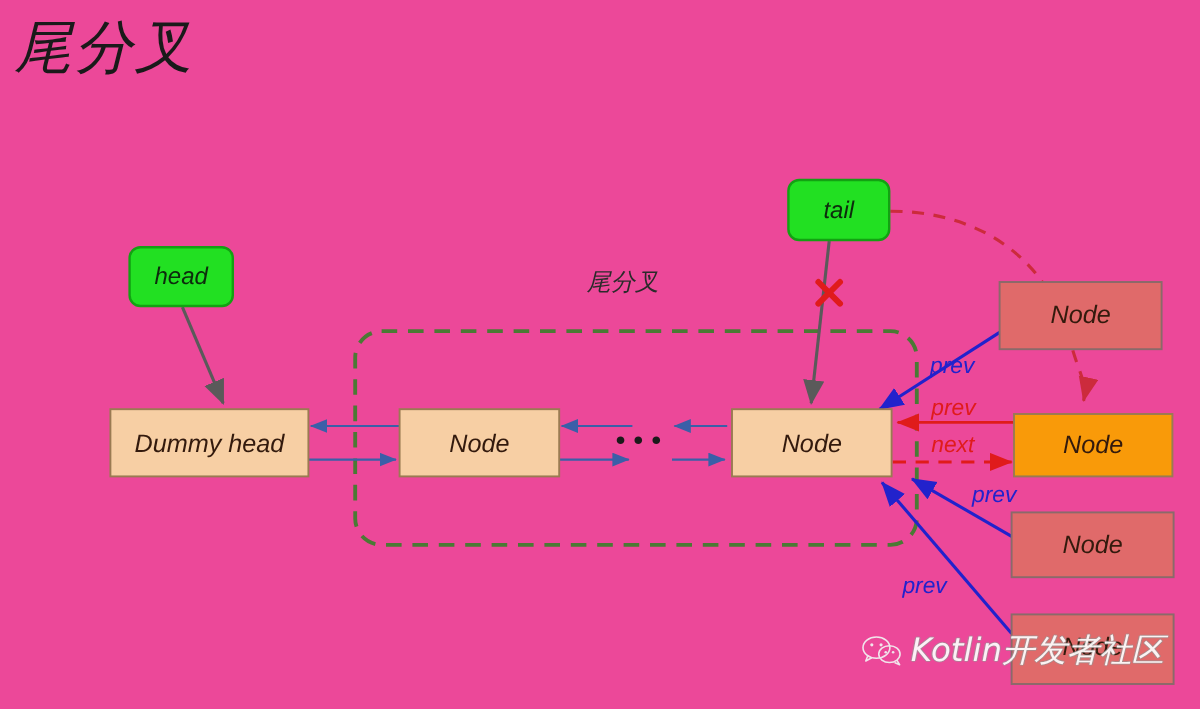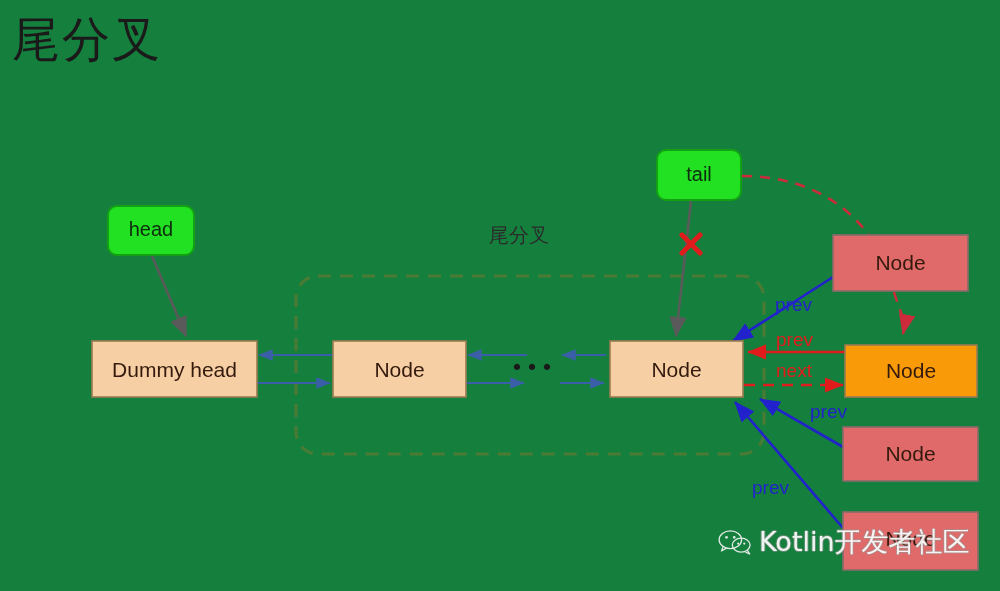--- a/index.html
+++ b/index.html
@@ -7,22 +7,23 @@
     padding: 0;
     background: #ffffff;
   }
   body {
     font-family: "Liberation Sans", "DejaVu Sans", sans-serif;
   }
   #canvas {
     position: relative;
     width: 1000px;
     height: 591px;
-    background: #15803d;
+    background: #ec4899;
     overflow: hidden;
+    font-style: italic;
   }
   #diagram-svg {
     position: absolute;
     left: 0;
     top: 0;
     width: 1000px;
     height: 591px;
   }
   .slide-title {
     position: absolute;

